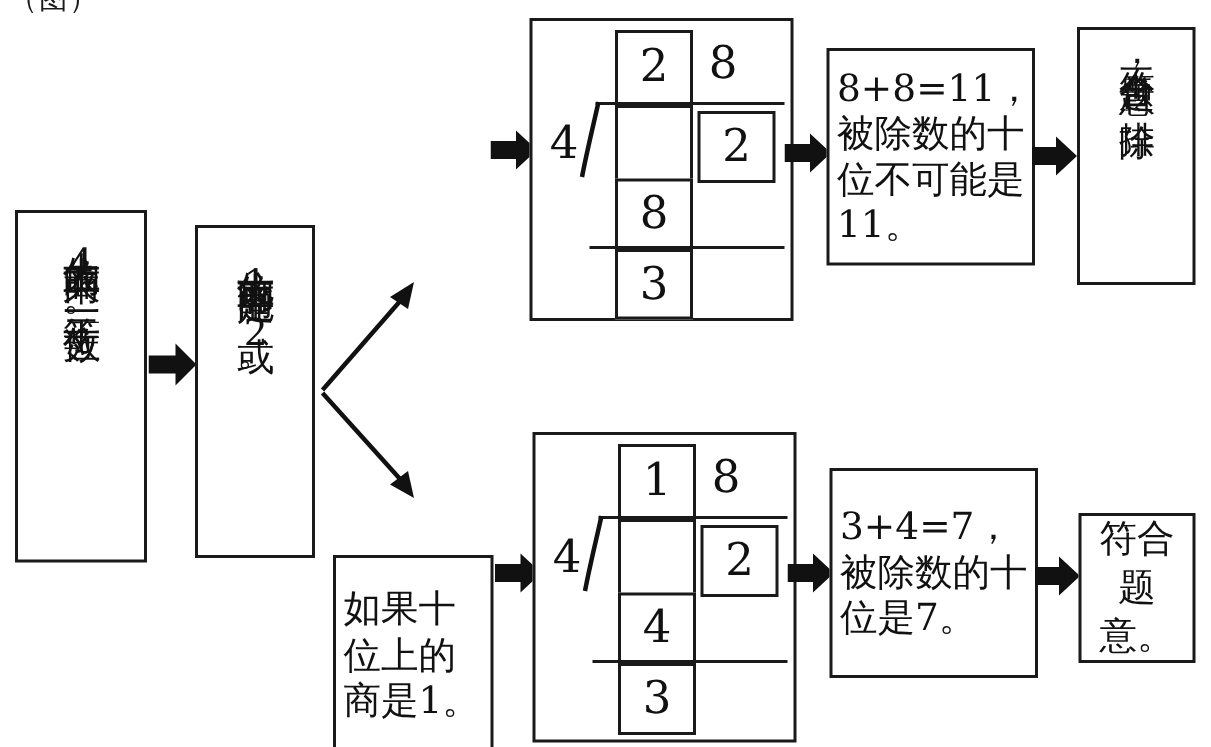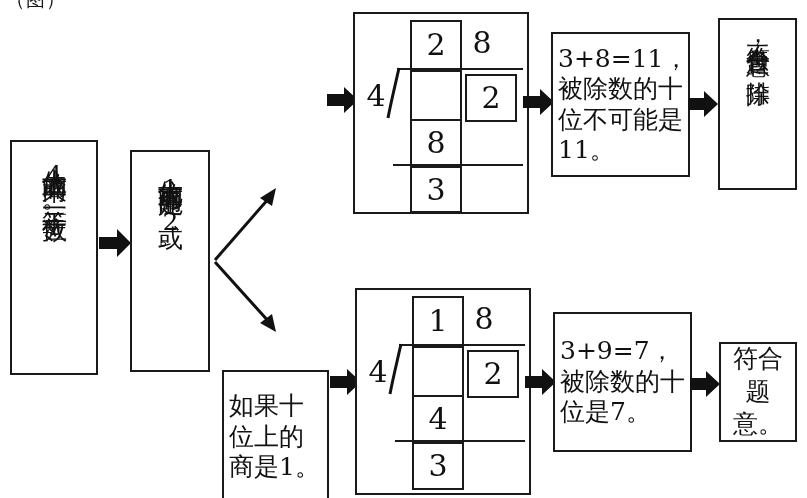--- a/index.html
+++ b/index.html
@@ -183,21 +183,21 @@
     </div>
   </div>
 
   <div class="abs blockarrow" style="left:523px; top:88px; width:31px; height:28px;">
     <svg width="31" height="28" viewBox="0 0 31 28">
       <path d="M0,8 L17,8 L17,1 L31,14 L17,27 L17,20 L0,20 Z" fill="#111111"></path>
     </svg>
   </div>
 
   <div class="abs node" style="left:551px; top:32px; width:139px; height:145px;">
-    <div class="htext">3+8=11，被除数的十位不可能是11。</div>
+    <div class="htext">8+8=11，被除数的十位不可能是11。</div>
   </div>
 
   <div class="abs blockarrow" style="left:688px; top:90px; width:30px; height:28px;">
     <svg width="30" height="28" viewBox="0 0 30 28">
       <path d="M0,8 L16,8 L16,1 L30,14 L16,27 L16,20 L0,20 Z" fill="#111111"></path>
     </svg>
   </div>
 
   <div class="abs node" style="left:718px; top:18px; width:79px; height:172px;">
     <div class="vtext" style="font-size:24px;">不符合题意，排除。</div>
@@ -239,21 +239,21 @@
     </div>
   </div>
 
   <div class="abs blockarrow" style="left:525px; top:368px; width:31px; height:28px;">
     <svg width="31" height="28" viewBox="0 0 31 28">
       <path d="M0,8 L17,8 L17,1 L31,14 L17,27 L17,20 L0,20 Z" fill="#111111"></path>
     </svg>
   </div>
 
   <div class="abs node" style="left:553px; top:312px; width:139px; height:140px;">
-    <div class="htext">3+9=7，被除数的十位是7。</div>
+    <div class="htext">3+4=7，被除数的十位是7。</div>
   </div>
 
   <div class="abs blockarrow" style="left:690px; top:370px; width:30px; height:28px;">
     <svg width="30" height="28" viewBox="0 0 30 28">
       <path d="M0,8 L16,8 L16,1 L30,14 L16,27 L16,20 L0,20 Z" fill="#111111"></path>
     </svg>
   </div>
 
   <div class="abs node" style="left:719px; top:342px; width:78px; height:100px;">
     <div class="htext center" style="line-height:1.3;">符合题意。</div>

